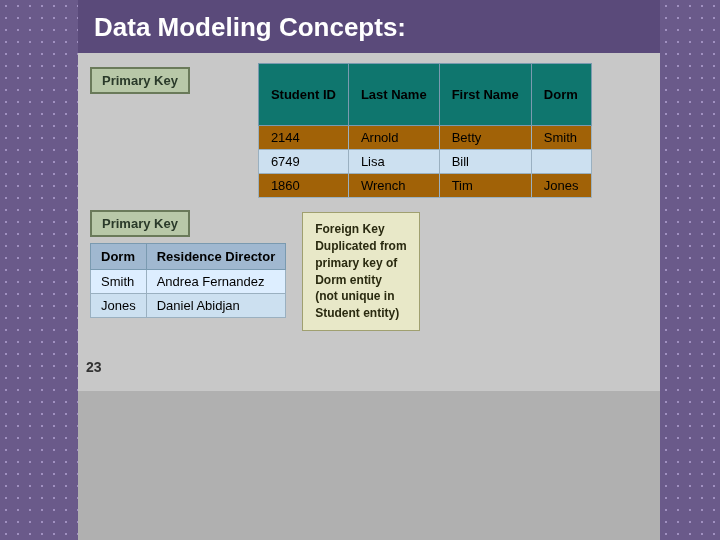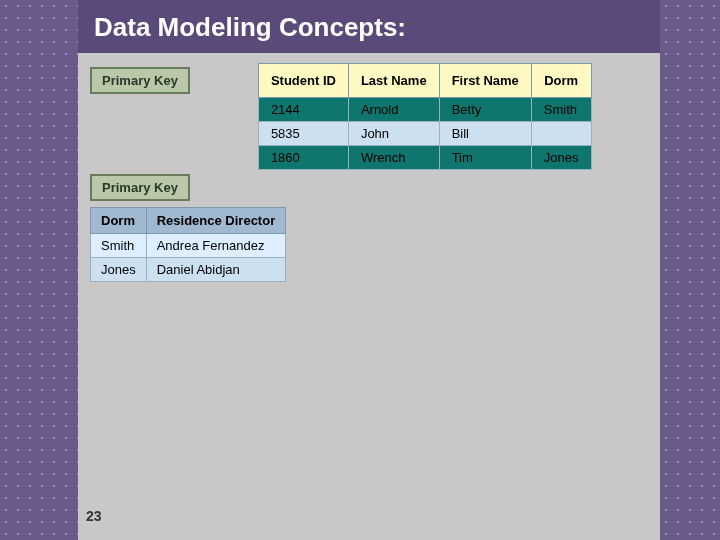--- a/index.html
+++ b/index.html
@@ -6,21 +6,21 @@
     body {
       width: 720px;
       height: 540px;
       overflow: hidden;
       font-family: Arial, sans-serif;
       background: #b0b0b0;
     }
 
     .page {
       width: 720px;
-      height: 540px;
+      height: 391px;
       display: flex;
       flex-direction: column;
       background: #c8c8c8;
       position: relative;
     }
 
     
     .dot-panel-left {
       position: absolute;
       left: 0;
@@ -63,20 +63,21 @@
       font-size: 26px;
       font-weight: bold;
       color: white;
       line-height: 1.2;
     }
 
     .content-area {
       padding: 10px 12px;
       display: flex;
       flex-direction: column;
+      gap: 8px;
     }
 
     
     .primary-key-badge {
       display: inline-block;
       background: #b8c8a8;
       border: 2px solid #6a7a5a;
       padding: 4px 10px;
       font-size: 13px;
       font-weight: bold;
@@ -89,31 +90,31 @@
       margin-left: 60px;
     }
 
     .data-table {
       border-collapse: collapse;
       font-size: 13px;
       background: white;
     }
 
     .data-table th {
-      background: #fef9c3;
+      background: #0f766e;
       border: 1px solid #7a9ab0;
-      padding: 9px 12px;
-      text-align: center;
+      padding: 23px 12px;
+      text-align: left;
       font-weight: bold;
     }
 
     .data-table td {
       border: 1px solid #9ab0c0;
       padding: 4px 12px;
-      background: #0f766e;
+      background: #a16207;
     }
 
     .data-table tr:nth-child(even) td {
       background: #cce0f0;
     }
 
     
     .second-section {
       display: flex;
       flex-direction: row;
@@ -215,22 +216,22 @@
                 </tr>
               </thead>
               <tbody id="student-tbody">
               <tr>
                     <td>2144</td>
                     <td>Arnold</td>
                     <td>Betty</td>
                     <td>Smith</td>
                   </tr>
                   <tr>
-                    <td>5835</td>
-                    <td>John</td>
+                    <td>6749</td>
+                    <td>Lisa</td>
                     <td>Bill</td>
                     <td></td>
                   </tr>
                   <tr>
                     <td>1860</td>
                     <td>Wrench</td>
                     <td>Tim</td>
                     <td>Jones</td>
                   </tr>
                 </tbody>
@@ -257,19 +258,27 @@
                   </tr>
                   <tr>
                     <td>Jones</td>
                     <td>Daniel Abidjan</td>
                   </tr>
                 </tbody>
             </table>
           </div>
         </div>
 
+        <div class="fk-note-box">
+          <span>Foreign Key</span><br>
+          <span>Duplicated from</span><br>
+          <span>primary key of</span><br>
+          <span>Dorm entity</span><br>
+          <span>(not unique in</span><br>
+          <span>Student entity)</span>
+        </div>
       </div>
 
     </div>
 
     <div class="page-num">23</div>
   </div>
 </div>
 
 </body></html>

